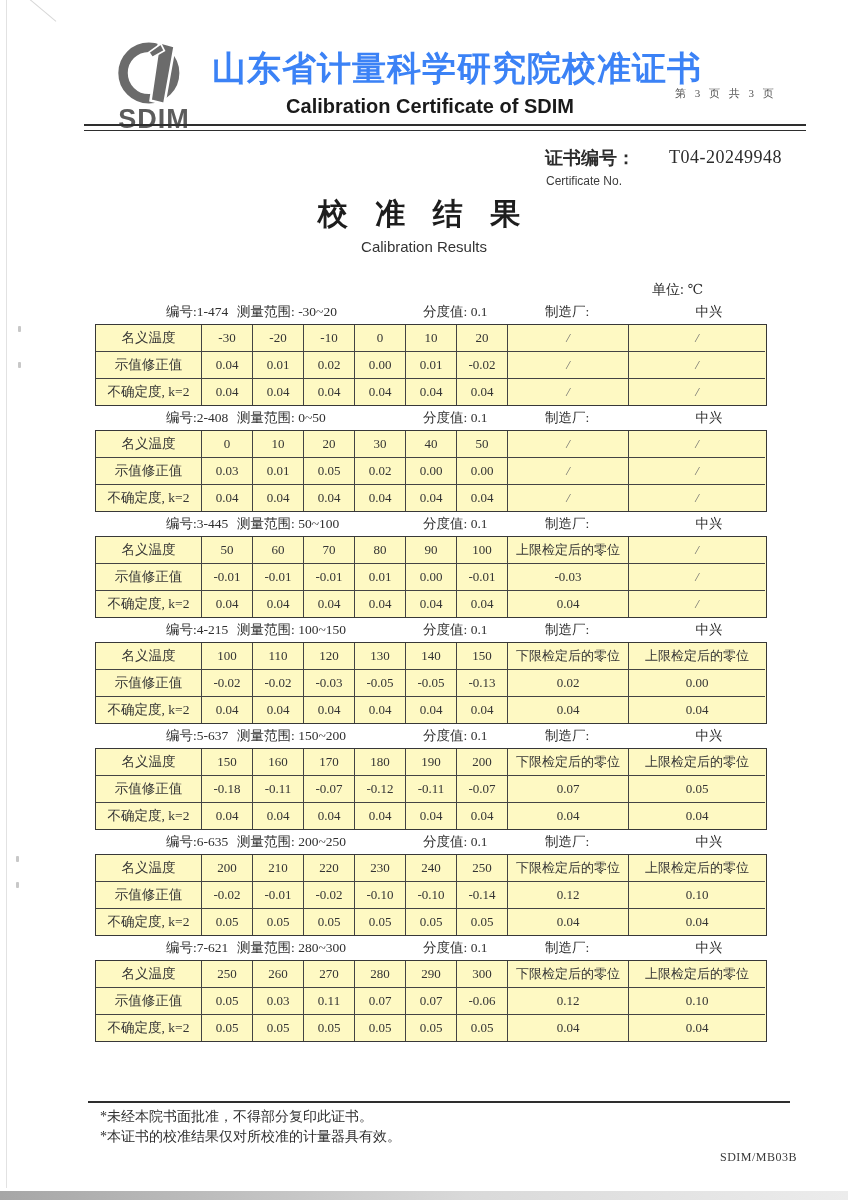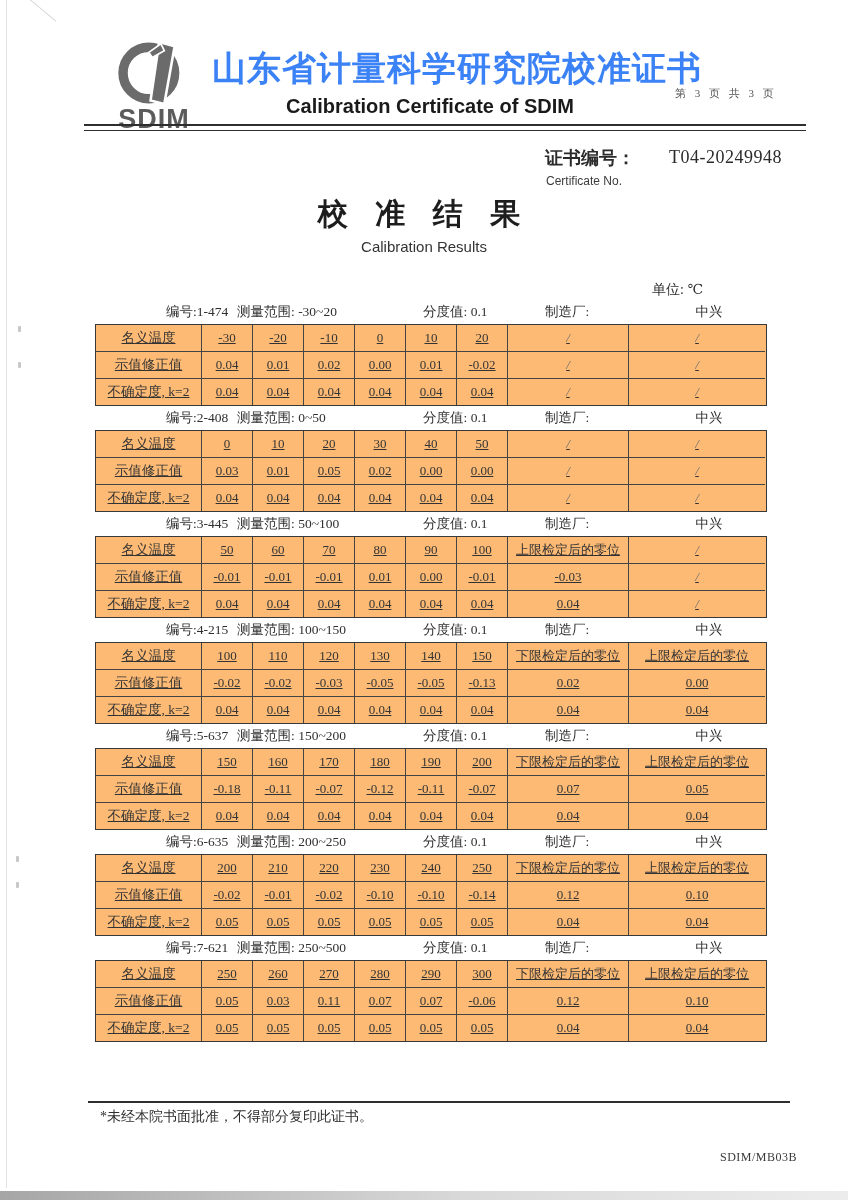--- a/index.html
+++ b/index.html
@@ -39,21 +39,21 @@
   .cal-section{position:relative;}
   .meta-row{position:relative;height:24px;font-size:13.5px;color:#2f2f2f;}
   .meta-row span{position:absolute;top:3px;white-space:nowrap;}
   .m-id{left:27px;margin-left:44px;}
   .m-range{left:142px;}
   .m-div{left:328px;}
   .m-mfr{left:450px;}
   .m-mfrv{left:562px;width:104px;text-align:center;}
   .grid{
     display:grid;grid-template-columns:106px 51px 51px 51px 51px 51px 51px 121px 136px;
-    border:1.5px solid #383838;background:#fdba74;text-decoration:underline;
+    border:1.5px solid #383838;background:#fef9c3;
   }
   .cell{
     height:26px;display:flex;align-items:center;justify-content:center;
     border-right:1px solid #444;border-bottom:1px solid #444;
     font-size:13px;color:#343434;white-space:nowrap;overflow:hidden;
   }
   .cell:nth-child(9n){border-right:none;}
   .cell:nth-child(n+19){border-bottom:none;}
   .label-cell{font-size:13.5px;}
   .slash{color:#6d6d6d;font-style:italic;}
@@ -331,21 +331,21 @@
           <div class="cell">0.05</div>
           <div class="cell">0.05</div>
           <div class="cell">0.04</div>
           <div class="cell">0.04</div>
         </div>
   </section>
 
   <section class="cal-section">
     <div class="meta-row">
       <span class="m-id">编号:7-621</span>
-      <span class="m-range">测量范围: 250~500</span>
+      <span class="m-range">测量范围: 280~300</span>
       <span class="m-div">分度值: 0.1</span>
       <span class="m-mfr">制造厂:</span>
       <span class="m-mfrv">中兴</span>
     </div>
     <div class="grid">
           <div class="cell label-cell">名义温度</div>
           <div class="cell">250</div>
           <div class="cell">260</div>
           <div class="cell">270</div>
           <div class="cell">280</div>
@@ -370,15 +370,16 @@
           <div class="cell">0.05</div>
           <div class="cell">0.05</div>
           <div class="cell">0.04</div>
           <div class="cell">0.04</div>
         </div>
   </section>
 </div>
 
   <div class="footer-rule"></div>
   <div class="footnote1">*未经本院书面批准，不得部分复印此证书。</div>
+  <div class="footnote2">*本证书的校准结果仅对所校准的计量器具有效。</div>
   <div class="form-code">SDIM/MB03B</div>
 
 </div>
 
 </body></html>

